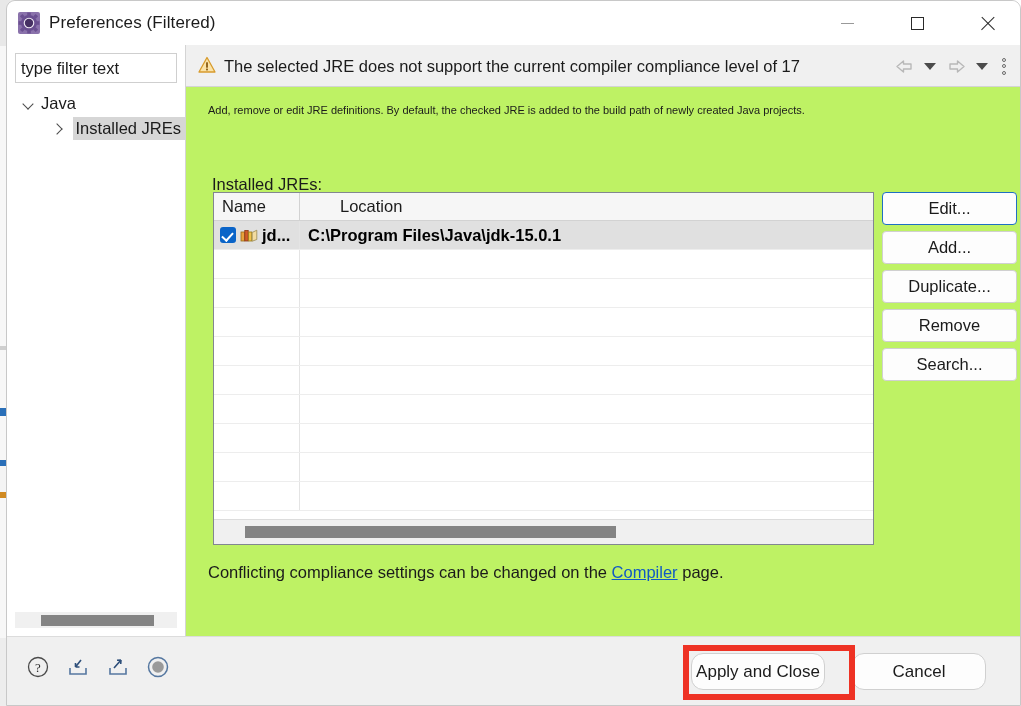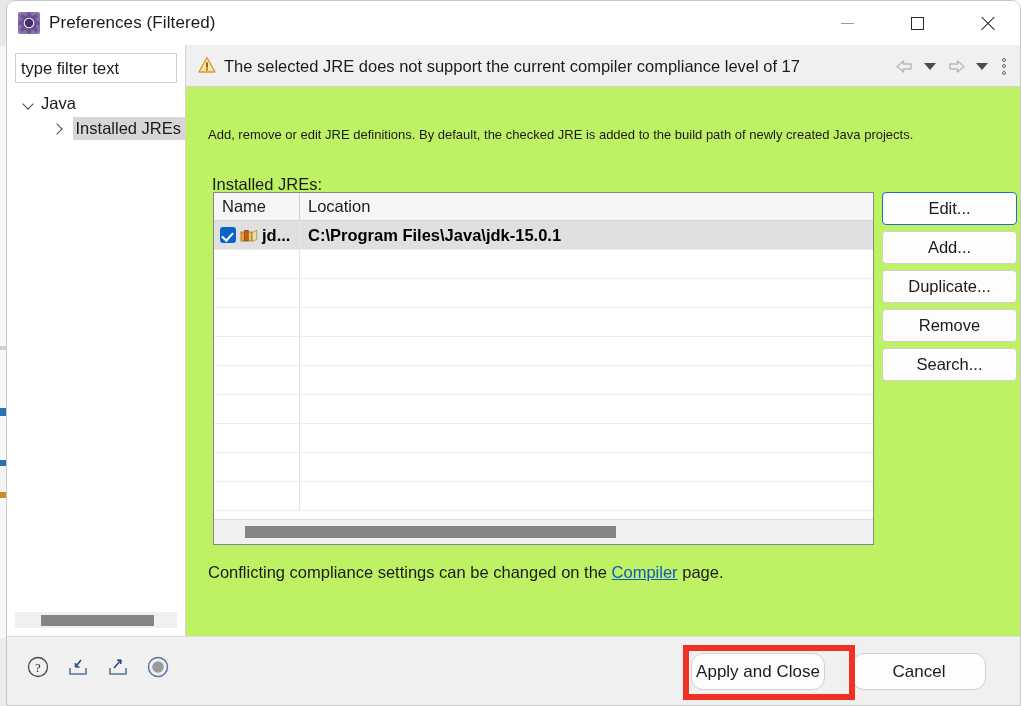--- a/index.html
+++ b/index.html
@@ -159,38 +159,39 @@
   .nav-group { position: absolute; right: 10px; top: 9px; display: flex; align-items: center; gap: 2px; }
   .nav-btn { width: 24px; height: 24px; display:flex; align-items:center; justify-content:center; cursor: default; }
   .chev-dn { width: 0; height: 0; border-left: 6px solid transparent; border-right: 6px solid transparent; border-top: 7px solid #4b4b4b; }
   .kebab { width: 16px; height: 22px; display:flex; flex-direction:column; align-items:center; justify-content:center; gap:2.5px; cursor: default; }
   .kebab span { width: 4px; height: 4px; border: 1px solid #6a6a6a; border-radius: 50%; }
 
   
   .desc {
     position: absolute; left: 22px; top: 54px;
     width: 790px;
-    font-size: 13px; color: #1b1b1b; line-height: 23px; margin-top: 24px;
+    font-size: 11px; color: #1b1b1b; line-height: 23px;
   }
   .jre-label {
     position: absolute; left: 26px; top: 130px;
     font-size: 16.5px; color: #1b1b1b;
   }
 
   
   .table-wrap {
     position: absolute; left: 27px; top: 147px;
     width: 661px; height: 353px;
     background: #ffffff;
     border: 1px solid #828790;
   }
   .thead {
     display: flex; height: 28px;
     background: #f6f6f6;
     border-bottom: 1px solid #d2d2d2;
+    gap: 32px;
   }
   .th {
     font-size: 16.5px; color: #1b1b1b;
     display: flex; align-items: center;
     padding-left: 8px;
     height: 27px;
     border-right: 1px solid #d2d2d2;
   }
   .th-name { width: 86px; }
   .th-loc  { flex: 1; border-right: none; }

